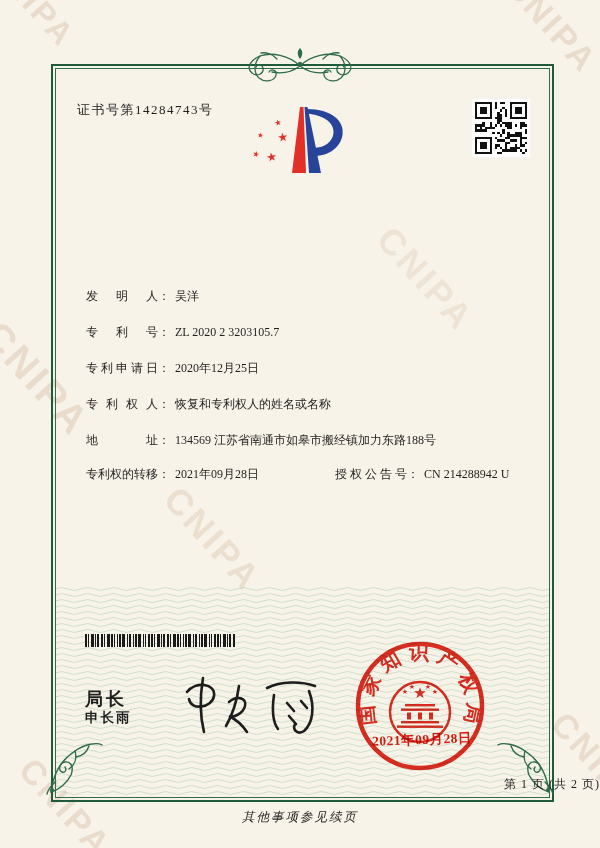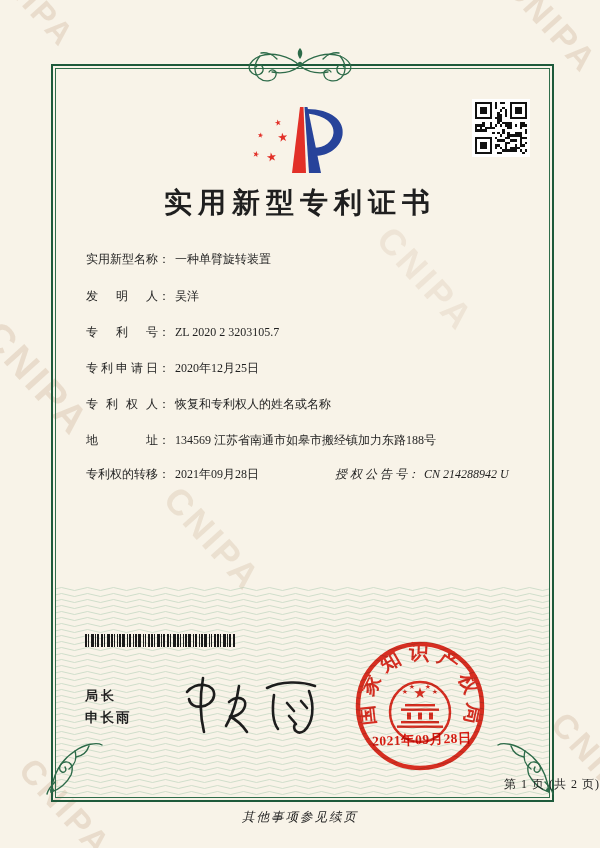--- a/index.html
+++ b/index.html
@@ -21,29 +21,29 @@
   
   .certno{position:absolute;left:77px;top:101px;font-size:13px;letter-spacing:1.5px;z-index:2;}
   .logo{position:absolute;left:248px;top:100px;width:100px;height:78px;z-index:2;}
   .qr{position:absolute;left:472px;top:99px;width:58px;height:58px;background:#fff;padding:3px;box-sizing:border-box;z-index:2;}
   .qr svg{width:100%;height:100%;display:block;}
   .title{position:absolute;left:0;width:100%;top:184px;text-align:center;font-size:28px;font-weight:bold;letter-spacing:6px;z-index:2;}
   
   .field{position:absolute;left:86px;font-size:12px;white-space:nowrap;z-index:2;}
   .lbl{display:inline-block;width:72px;text-align:justify;text-align-last:justify;vertical-align:top;}
   .colon{display:inline-block;margin-right:5px;}
-  .grant2{position:absolute;left:249px;top:0;font-style:italic;}
+  .grant2{position:absolute;left:249px;top:0;}
   
   .paras{position:absolute;left:86px;top:495px;width:434px;font-size:11px;font-style:italic;
          line-height:1.78;text-align:justify;z-index:2;}
   .paras p{margin:0;text-indent:2em;}
   
   .barcode{position:absolute;left:85px;top:634px;width:153px;height:13px;z-index:2;}
   .barcode svg{width:100%;height:100%;display:block;}
-  .signer-title{position:absolute;left:85px;top:687px;font-size:13px;font-weight:bold;
+  .signer-title{position:absolute;left:85px;top:687px;font-size:18px;font-weight:bold;
                 font-family:"Liberation Sans",sans-serif;letter-spacing:3px;z-index:2;}
   .signer-name{position:absolute;left:85px;top:709px;font-size:13.5px;font-weight:bold;
                font-family:Liberation Mono, monospace;letter-spacing:2px;z-index:2;}
   .signature{position:absolute;left:175px;top:668px;width:155px;height:78px;z-index:2;}
   .seal{position:absolute;left:354px;top:640px;width:132px;height:132px;z-index:2;mix-blend-mode:multiply;opacity:.95;}
   .seal-date{position:absolute;left:372px;top:731px;font-size:13.5px;font-weight:bold;color:#e01d12;
              letter-spacing:.5px;transform:rotate(-2deg);z-index:3;mix-blend-mode:multiply;}
   .pageno{position:absolute;left:0;width:100%;top:776px;text-align:right;font-size:12px;letter-spacing:1px;z-index:2;}
   .footnote{position:absolute;left:0;width:100%;top:809px;text-align:center;font-size:12.5px;
             font-style:italic;letter-spacing:2px;z-index:2;font-family:Liberation Serif, serif;}
@@ -100,20 +100,21 @@
     <g fill="none" stroke="#2d6b49" stroke-width="1.4" stroke-linecap="round">
       <path d="M6 58 C8 40 16 26 30 17 C40 10 52 8 57 11"></path>
       <path d="M6 58 C14 56 22 49 26 41 C29 33 26 27 20 28 C14 29 13 36 17 38 C20 39 22 36 20 33"></path>
       <path d="M30 17 C32 24 30 31 24 35"></path>
       <path d="M44 12 C42 18 37 22 31 23"></path>
       <path d="M10 48 C6 52 3 56 2 60"></path>
       <circle cx="7" cy="56" r="2" fill="#2d6b49" stroke="none"></circle>
     </g>
   </svg>
 
+  <div class="certno">证书号第14284743号</div>
 
   <svg class="logo" viewBox="0 0 100 78" xmlns="http://www.w3.org/2000/svg">
     <polygon points="52,7 55.5,7 58,73 44,73" fill="#e23028"></polygon>
     <polygon points="56.5,7 59.5,7 73,73 61,73" fill="#27439a"></polygon>
     <path d="M59 9 C83 9 97 21 94.5 35 C92 50 76 57.5 64 55.5 L62 47.5 C74 49.5 84.5 43 85.5 33 C86.5 22 74 14.5 58 13.5 Z" fill="#27439a"></path>
     <text x="27" y="26" font-size="8" fill="#e23028" transform="rotate(-12 27 26)">★</text>
     <text x="9" y="37" font-size="7" fill="#e23028" transform="rotate(10 9 37)">★</text>
     <text x="30" y="42" font-size="12" fill="#e23028" transform="rotate(-8 30 42)">★</text>
     <text x="4" y="56" font-size="8" fill="#e23028" transform="rotate(12 4 56)">★</text>
     <text x="19" y="62" font-size="12" fill="#e23028" transform="rotate(-10 19 62)">★</text>
@@ -329,25 +330,21 @@
         <rect x="3" y="20" width="1" height="1" fill="#111"></rect>
         <rect x="4" y="20" width="1" height="1" fill="#111"></rect>
         <rect x="5" y="20" width="1" height="1" fill="#111"></rect>
         <rect x="6" y="20" width="1" height="1" fill="#111"></rect>
         <rect x="9" y="20" width="1" height="1" fill="#111"></rect>
         <rect x="10" y="20" width="1" height="1" fill="#111"></rect>
         <rect x="19" y="20" width="1" height="1" fill="#111"></rect>
       </svg>
   </div>
 
-  <div class="title">实用新型专利证书</div>
-
-  <div class="field" style="top:251px">
-    <span class="lbl">实用新型名称</span><span class="colon">：</span><span class="val">一种单臂旋转装置</span>
-  </div>
+
   <div class="field" style="top:288px">
     <span class="lbl">发明人</span><span class="colon">：</span><span class="val">吴洋</span>
   </div>
   <div class="field" style="top:324px">
     <span class="lbl">专利号</span><span class="colon">：</span><span class="val">ZL 2020 2 3203105.7</span>
   </div>
   <div class="field" style="top:360px">
     <span class="lbl">专利申请日</span><span class="colon">：</span><span class="val">2020年12月25日</span>
   </div>
   <div class="field" style="top:396px">

